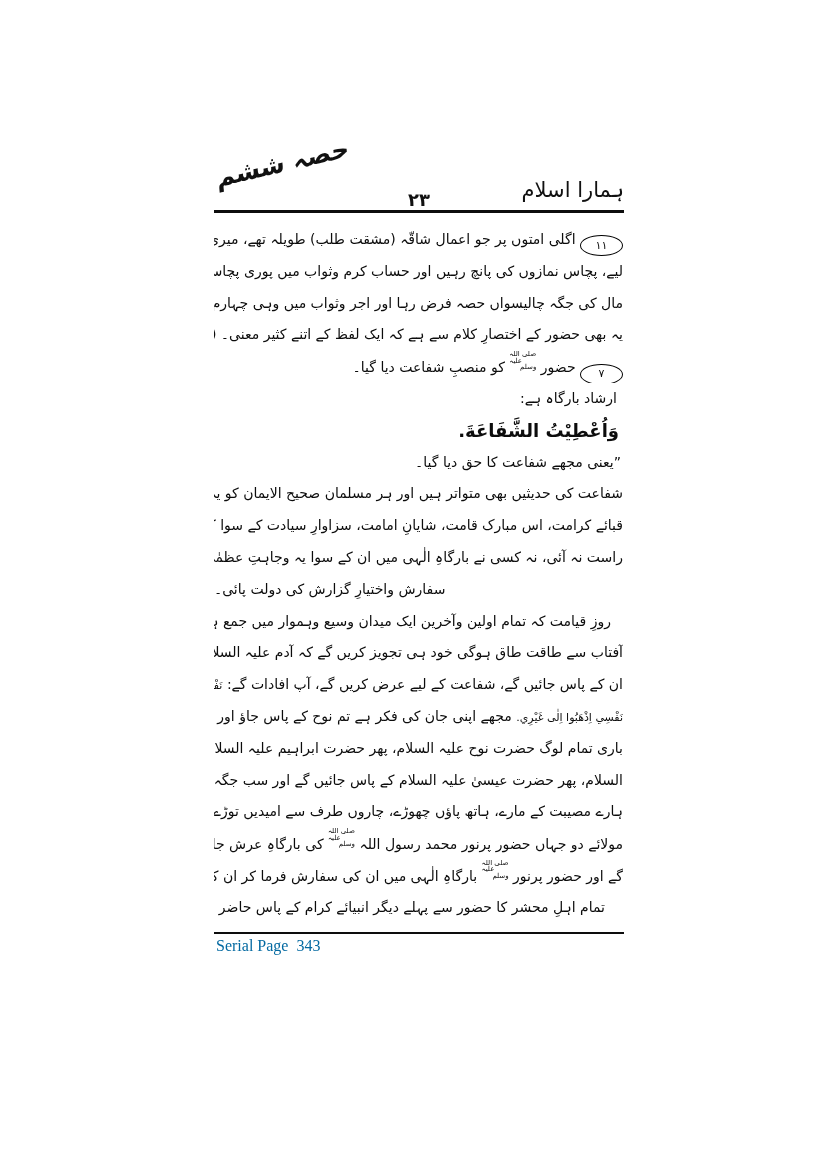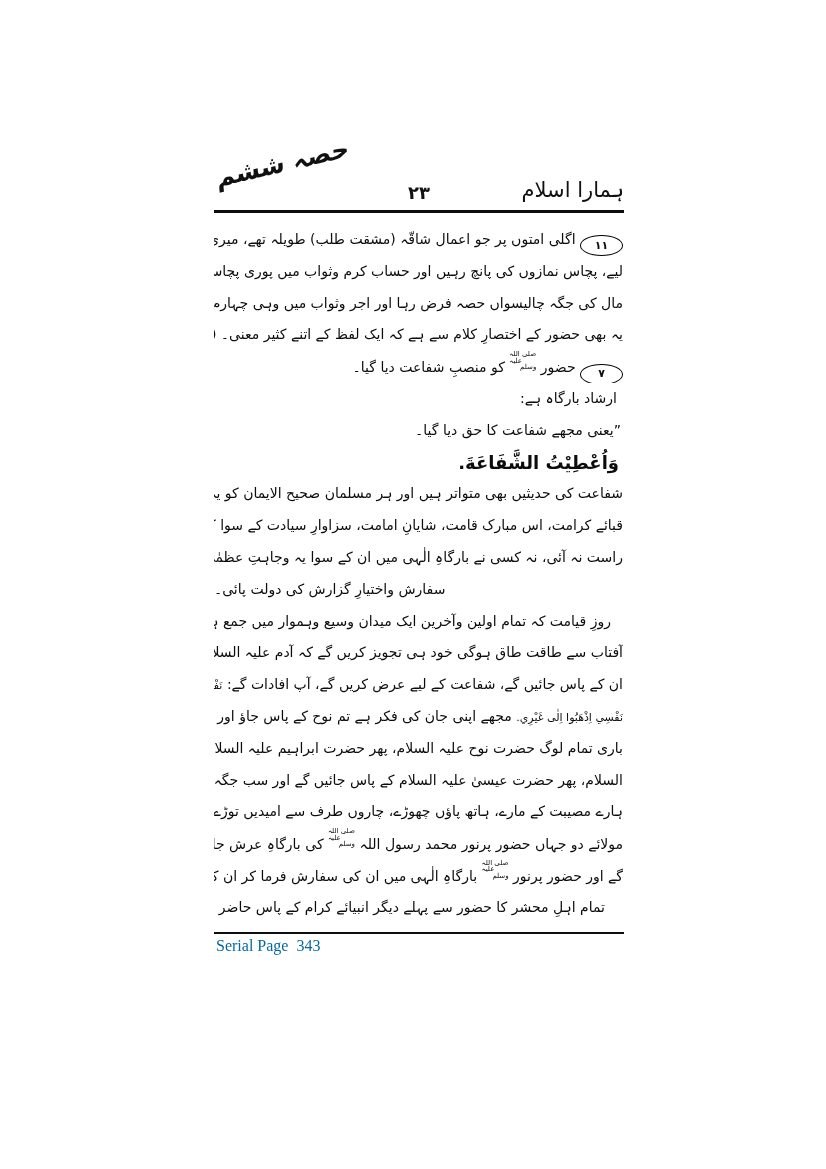--- a/index.html
+++ b/index.html
@@ -5,21 +5,21 @@
   html,body{margin:0;padding:0;}
   body{
     width:826px;height:1169px;position:relative;background:#ffffff;
     font-family:"DejaVu Sans",sans-serif;color:#111;overflow:hidden;
   }
   .page{position:absolute;inset:0;background:#fff;}
 
   
   .header{position:absolute;left:214px;top:170px;width:410px;height:40px;direction:rtl;}
   .header-right{position:absolute;right:0;top:8px;font-size:21px;letter-spacing:.5px;}
-  .header-center{position:absolute;left:50%;transform:translateX(-50%);top:12px;
+  .header-center{position:absolute;left:50%;transform:translateX(-50%);top:19px;
     font-size:18px;font-weight:bold;letter-spacing:1px;}
   .header-left{position:absolute;left:4px;top:-6px;font-size:25px;font-weight:bold;
     transform:rotate(-13deg) skewX(-8deg);transform-origin:left bottom;letter-spacing:-1px;}
   .header-rule{position:absolute;left:214px;top:210px;width:410px;height:3px;background:#0d0d0d;}
 
   
   .body-text{
     position:absolute;left:214px;top:224px;width:409px;height:706px;
     direction:rtl;font-size:14px;line-height:31.8px;color:#0c0c0c;overflow:hidden;
   }
@@ -30,21 +30,21 @@
   .seg-normal{}
   .seg-arabic{font-weight:normal;font-size:11px;}
   .seg-arabic-lg{font-weight:bold;font-size:18px;}
   .seg-honorific{
     display:inline-block;font-size:7px;line-height:6.5px;max-width:27px;
     white-space:normal;vertical-align:3px;text-align:left;letter-spacing:0;
   }
   .seg-circle{
     display:inline-flex;align-items:center;justify-content:center;
     width:43px;height:21px;border:1.7px solid #000;border-radius:50%;
-    font-size:11px;font-weight:bold;vertical-align:-5px;letter-spacing:-1px;
+    font-size:11px;font-weight:normal;vertical-align:-5px;letter-spacing:-1px;
     white-space:nowrap;box-sizing:border-box;
   }
 
   
   .footer-rule{position:absolute;left:214px;top:932px;width:410px;height:2px;background:#0d0d0d;}
   .footer-serial{
     position:absolute;left:216px;top:937px;
     font-family:"Liberation Serif","DejaVu Serif",serif;
     font-size:16px;color:#0369a1;white-space:pre;
   }
@@ -61,22 +61,22 @@
   </div>
   <div class="header-rule"></div>
 
   <div class="body-text">
       <div class="line justify"><span class="seg-circle">۱۱</span><span class="seg-normal"> اگلی امتوں پر جو اعمال شاقّہ (مشقت طلب) طویلہ تھے، میری امت سے اٹھا</span></div>
       <div class="line justify"><span class="seg-normal">لیے، پچاس نمازوں کی پانچ رہیں اور حساب کرم وثواب میں پوری پچاس، زکوٰۃ میں چہارم</span></div>
       <div class="line justify"><span class="seg-normal">مال کی جگہ چالیسواں حصہ فرض رہا اور اجر وثواب میں وہی چہارم کا چہارم وعلیٰ ہذا القیاس۔</span></div>
       <div class="line justify"><span class="seg-normal">یہ بھی حضور کے اختصارِ کلام سے ہے کہ ایک لفظ کے اتنے کثیر معنی۔ (افادات رضویہ)</span></div>
       <div class="line right"><span class="seg-circle">۷</span><span class="seg-normal"> حضور </span><span class="seg-honorific">صلی اللہ علیہ وسلم</span><span class="seg-normal"> کو منصبِ شفاعت دیا گیا۔</span></div>
       <div class="line right" style="padding-right: 6px;"><span class="seg-normal">ارشاد بارگاہ ہے:</span></div>
+      <div class="line right" style="padding-right: 4px;"><span class="seg-arabic-lg">وَاُعْطِيْتُ الشَّفَاعَةَ.</span></div>
       <div class="line right" style="padding-right: 2px;"><span class="seg-normal">”یعنی مجھے شفاعت کا حق دیا گیا۔</span></div>
-      <div class="line right" style="padding-right: 4px;"><span class="seg-arabic-lg">وَاُعْطِيْتُ الشَّفَاعَةَ.</span></div>
       <div class="line justify"><span class="seg-normal">شفاعت کی حدیثیں بھی متواتر ہیں اور ہر مسلمان صحیح الایمان کو یہ بات معلوم ہے کہ یہ</span></div>
       <div class="line justify"><span class="seg-normal">قبائے کرامت، اس مبارک قامت، شایانِ امامت، سزاوارِ سیادت کے سوا کسی قدِ بالا پر</span></div>
       <div class="line justify"><span class="seg-normal">راست نہ آئی، نہ کسی نے بارگاہِ الٰہی میں ان کے سوا یہ وجاہتِ عظمٰی ومحبوبیتِ کبریٰ و اذنِ</span></div>
       <div class="line left"><span class="seg-normal">سفارش واختیارِ گزارش کی دولت پائی۔</span></div>
       <div class="line justify" style="padding-right: 12px;"><span class="seg-normal">روزِ قیامت کہ تمام اولین وآخرین ایک میدان وسیع وہموار میں جمع ہوں گے اور گرمی</span></div>
       <div class="line justify"><span class="seg-normal">آفتاب سے طاقت طاق ہوگی خود ہی تجویز کریں گے کہ آدم علیہ السلام کے پاس چلنا چاہیے،</span></div>
       <div class="line justify"><span class="seg-normal">ان کے پاس جائیں گے، شفاعت کے لیے عرض کریں گے، آپ افادات گے: </span><span class="seg-arabic">نَفْسِي</span></div>
       <div class="line justify"><span class="seg-arabic">نَفْسِي اِذْهَبُوا اِلٰى غَيْرِي.</span><span class="seg-normal"> مجھے اپنی جان کی فکر ہے تم نوح کے پاس جاؤ اور یوں ہی باری</span></div>
       <div class="line justify"><span class="seg-normal">باری تمام لوگ حضرت نوح علیہ السلام، پھر حضرت ابراہیم علیہ السلام، پھر حضرتِ موسیٰ علیہ</span></div>
       <div class="line justify"><span class="seg-normal">السلام، پھر حضرت عیسیٰ علیہ السلام کے پاس جائیں گے اور سب جگہ سے مایوس ہوکر تھکے</span></div>

